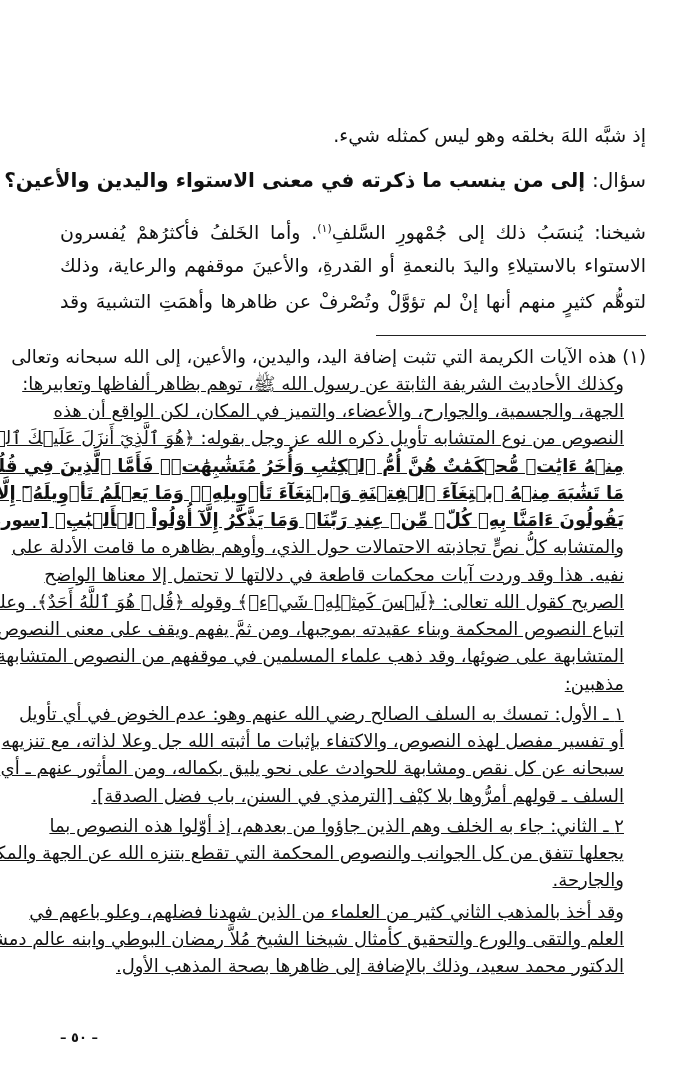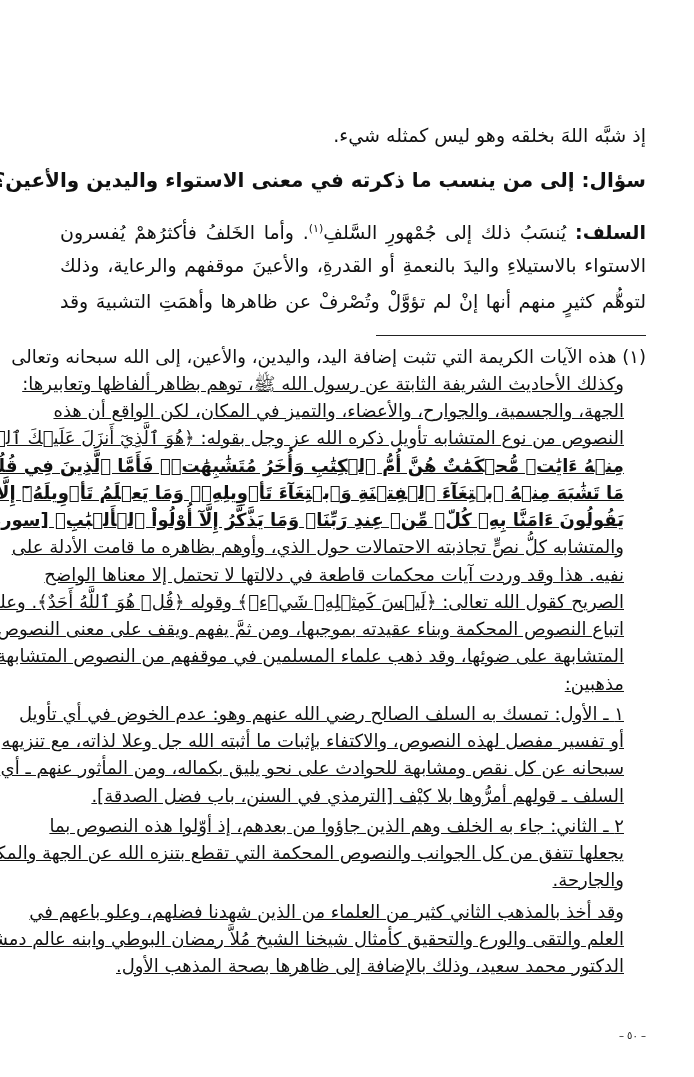--- a/index.html
+++ b/index.html
@@ -2,45 +2,45 @@
 <html lang="ar" dir="rtl"><head>
 <meta charset="utf-8">
 <style>
   html, body { margin: 0; padding: 0; background: #ffffff; }
   body { width: 694px; height: 1077px; position: relative; overflow: hidden;
          font-family: "DejaVu Sans", sans-serif; color: #111; }
   .page { position: absolute; left: 60px; top: 0; width: 586px; height: 1077px; direction: rtl; }
   .main-line { position: absolute; right: 0; font-size: 19px; line-height: 34px; white-space: nowrap; }
   .main-line.justify { left: 0; text-align: justify; text-align-last: justify; }
   .bold { font-weight: bold; }
-  .label { font-weight: bold; }
+  .label { font-weight: normal; }
   .sup { font-size: 11px; vertical-align: super; }
   .rule { position: absolute; right: 0; width: 270px; height: 1px; background: #222; top: 335px; }
   .fn { position: absolute; right: 0; left: 0; font-size: 18px; line-height: 27.5px; white-space: nowrap;
         text-align: justify; text-align-last: justify; }
   .fn.last { text-align-last: right; }
   .fn.indent { padding-right: 22px; text-decoration: underline; }
   .quran { font-weight: bold; }
-  .page-number { position: absolute; top: 1030px; left: 0; right: 0; text-align: right;
-                 font-size: 10px; font-weight: normal; direction: ltr; }
+  .page-number { position: absolute; top: 1030px; left: 0; right: 0; text-align: left;
+                 font-size: 13px; font-weight: bold; direction: ltr; }
 </style>
 </head>
 <body>
 
 <div class="page">
 
   <div class="main-line" style="top:118px;">إذ شبَّه اللهَ بخلقه وهو ليس كمثله شيء.</div>
 
   <div class="main-line bold" style="top:163px; font-size:20px;">
     <span class="label">سؤال:</span>
     <span>إلى من ينسب ما ذكرته في معنى الاستواء واليدين والأعين؟</span>
   </div>
 
   <div class="main-line justify" style="top:212px;">
-    <span class="label">السلف:</span>
+    <span class="label">شيخنا:</span>
     <span>يُنسَبُ ذلك إلى جُمْهورِ السَّلفِ</span><span class="sup">(١)</span><span>. وأما الخَلفُ فأكثرُهمْ يُفسرون</span>
   </div>
   <div class="main-line justify" style="top:248px;">الاستواء بالاستيلاءِ واليدَ بالنعمةِ أو القدرةِ، والأعينَ موقفهم والرعاية، وذلك</div>
   <div class="main-line justify" style="top:284px;">لتوهُّم كثيرٍ منهم أنها إنْ لم تؤوَّلْ وتُصْرفْ عن ظاهرها وأهمَتِ التشبيهَ وقد</div>
 
   <div class="rule"></div>
 
   <div>
     <div class="fn" style="top:343px;">(١) هذه الآيات الكريمة التي تثبت إضافة اليد، واليدين، والأعين، إلى الله سبحانه وتعالى</div>
     <div class="fn indent" style="top:370px;">وكذلك الأحاديث الشريفة الثابتة عن رسول الله ﷺ، توهم بظاهر ألفاظها وتعابيرها:</div>

